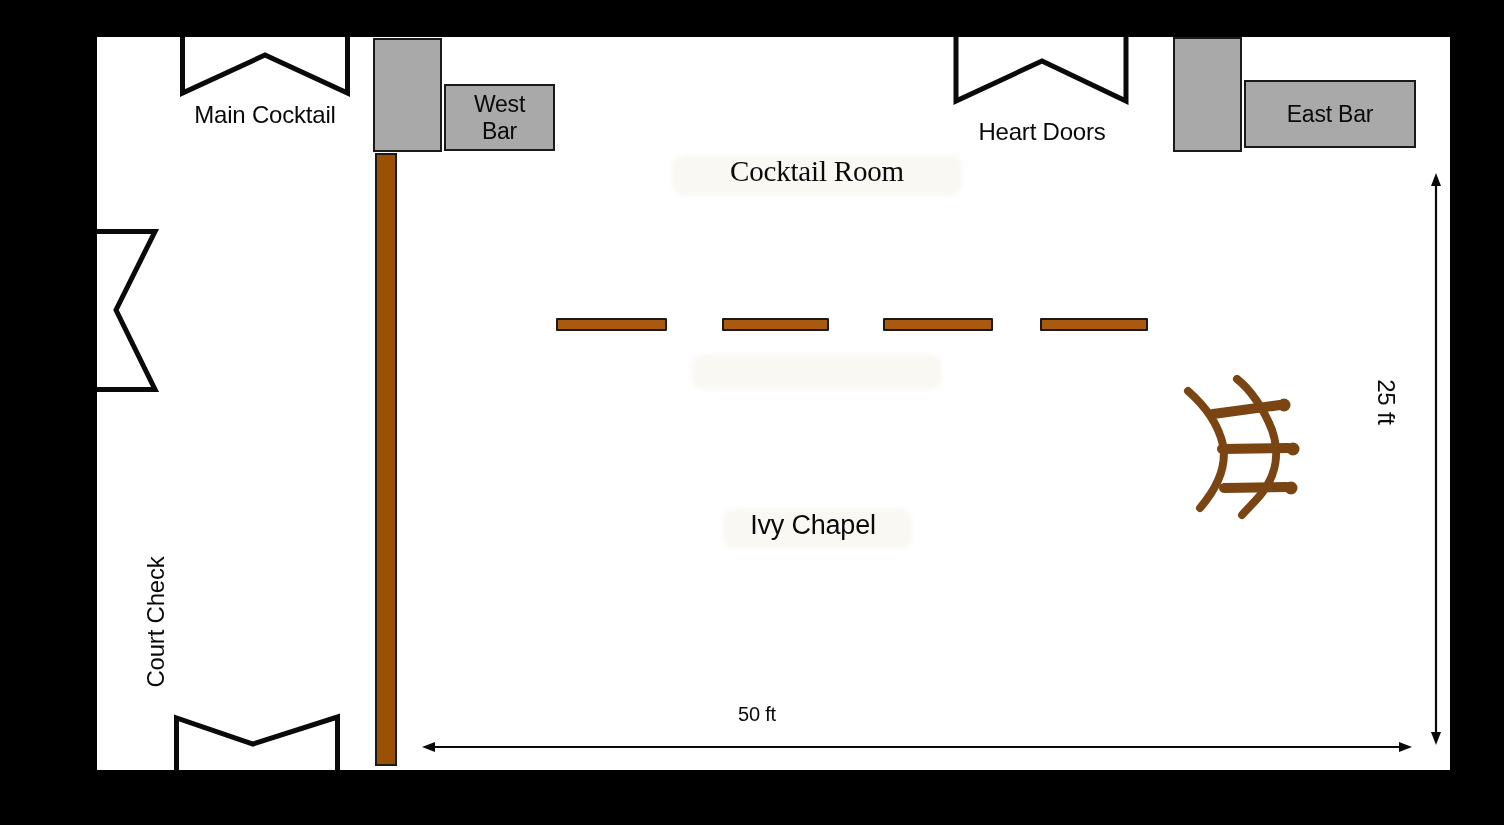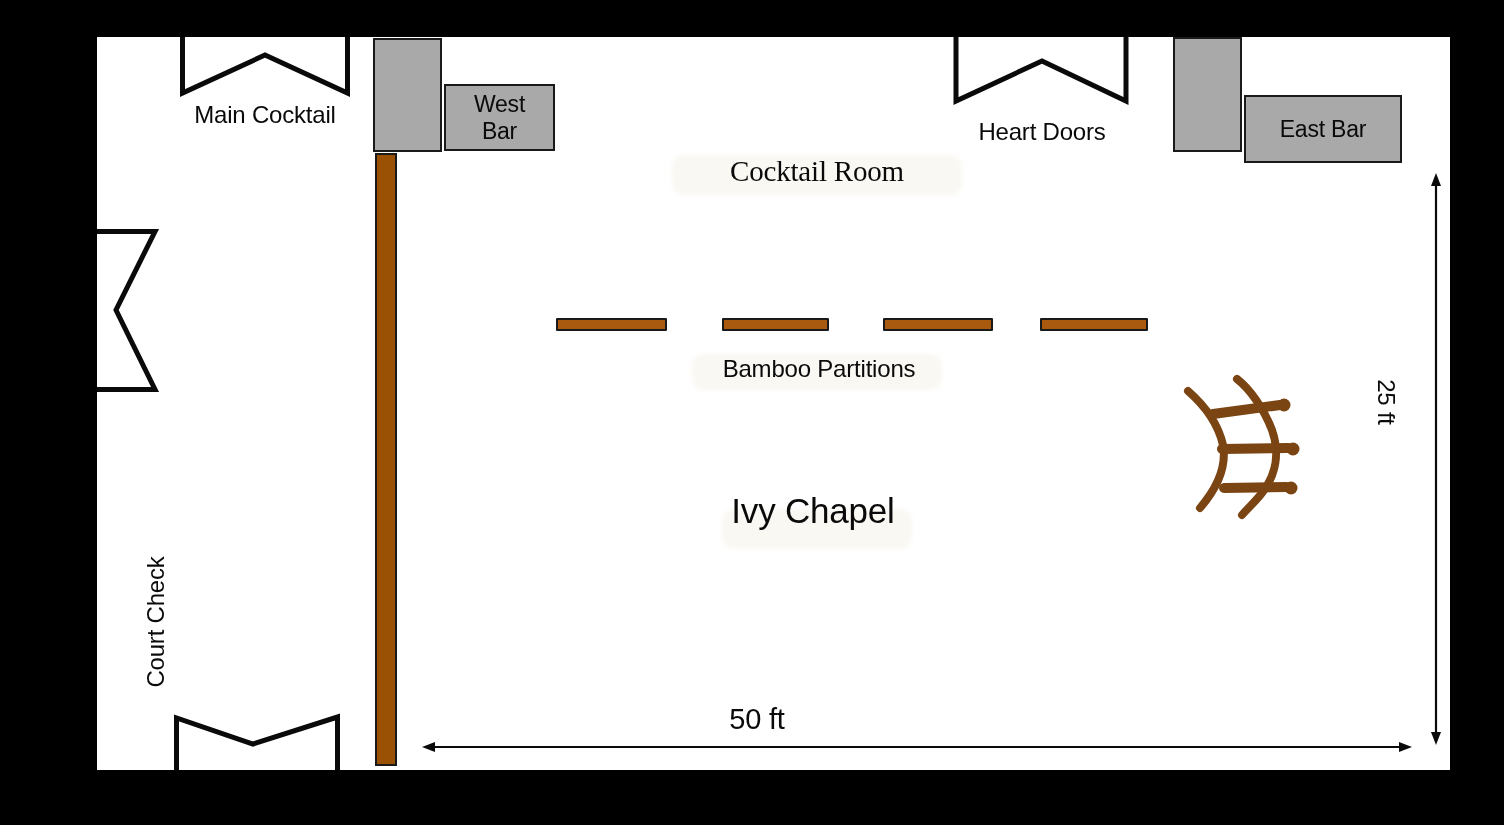--- a/index.html
+++ b/index.html
@@ -67,57 +67,56 @@
     </div>
 
     <div class="lbl" style="left:545px;top:118px;width:350px;font-size:29px;font-family:Liberation Serif, serif;">Cocktail Room</div>
 
     <svg class="abs" style="left:856px;top:0px;" width="176" height="68" viewBox="0 0 176 68">
       <polyline class="doorline" points="3,0 3,64 89,24 173,64 173,0"></polyline>
     </svg>
     <div class="lbl" style="left:845px;top:81px;width:200px;">Heart Doors</div>
 
     <div class="graybox" style="left:1076px;top:0px;width:69px;height:115px;"></div>
-    <div class="graybox barlabel" style="left:1147px;top:58px;width:158px;height:68px;">
+    <div class="graybox barlabel" style="left:1147px;top:43px;width:172px;height:68px;">
       <span>East Bar</span>
     </div>
 
     <div class="wall"></div>
 
     <svg class="abs" style="left:0px;top:192px;" width="64" height="168" viewBox="0 0 64 168">
       <path class="doorline" d="M0,2.5 H58 L19,81 L58,160.5 H0"></path>
     </svg>
 
     <div class="partition" style="left:459px;width:111px;"></div>
     <div class="partition" style="left:625px;width:107px;"></div>
     <div class="partition" style="left:786px;width:110px;"></div>
     <div class="partition" style="left:943px;width:108px;"></div>
-    <div class="lbl" style="left:572px;top:318px;width:300px;">Bamboo Partitions</div>
 
-    <div class="lbl" style="left:566px;top:454px;width:300px;font-size:35px;">Ivy Chapel</div>
+    <div class="lbl" style="left:566px;top:473px;width:300px;font-size:27px;">Ivy Chapel</div>
 
     <svg class="abs" style="left:1083px;top:338px;" width="125" height="150" viewBox="0 0 125 150">
       <path class="sketchstroke" stroke-width="8" d="M8,16 C24,30 38,48 43,70 C47,92 38,112 20,133"></path>
       <path class="sketchstroke" stroke-width="8" d="M57,4 C70,14 84,34 92,55 C100,78 96,100 82,118 C75,127 68,133 62,140"></path>
       <path class="sketchstroke" stroke-width="10" d="M33,39 L100,30"></path>
       <circle cx="104" cy="30" r="6.5" fill="var(--sketch-brown,#7a4513)"></circle>
       <path class="sketchstroke" stroke-width="10" d="M42,74 L108,73"></path>
       <circle cx="113" cy="74" r="6.5" fill="var(--sketch-brown,#7a4513)"></circle>
       <path class="sketchstroke" stroke-width="10" d="M44,113 L106,112"></path>
       <circle cx="111" cy="113" r="6.5" fill="var(--sketch-brown,#7a4513)"></circle>
     </svg>
 
     <svg class="abs" style="left:1331px;top:136px;" width="16" height="572" viewBox="0 0 16 572">
       <line class="dimline" x1="8" y1="10" x2="8" y2="562"></line>
       <polygon class="dimhead" points="8,0 3,13 13,13"></polygon>
       <polygon class="dimhead" points="8,572 3,559 13,559"></polygon>
     </svg>
     <div class="lbl" style="left:1254px;top:351px;width:70px;height:28px;transform:rotate(90deg);">25 ft</div>
 
-    <div class="lbl" style="left:560px;top:666px;width:200px;font-size:29px;">50 ft</div>
+    <div class="lbl" style="left:560px;top:666px;width:200px;font-size:20px;">50 ft</div>
     <svg class="abs" style="left:325px;top:702px;" width="990" height="16" viewBox="0 0 990 16">
       <line class="dimline" x1="10" y1="8" x2="980" y2="8"></line>
       <polygon class="dimhead" points="0,8 13,3 13,13"></polygon>
       <polygon class="dimhead" points="990,8 977,3 977,13"></polygon>
     </svg>
 
     <div class="lbl" style="left:-11px;top:571px;width:140px;height:28px;transform:rotate(-90deg);">Court Check</div>
 
 
     <svg class="abs" style="left:77px;top:679px;" width="166" height="56" viewBox="0 0 166 56">

